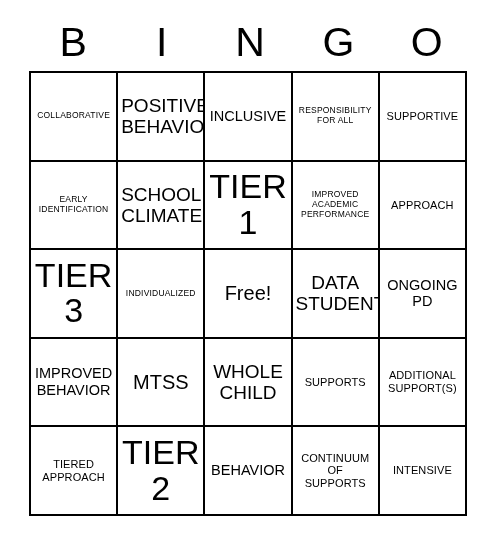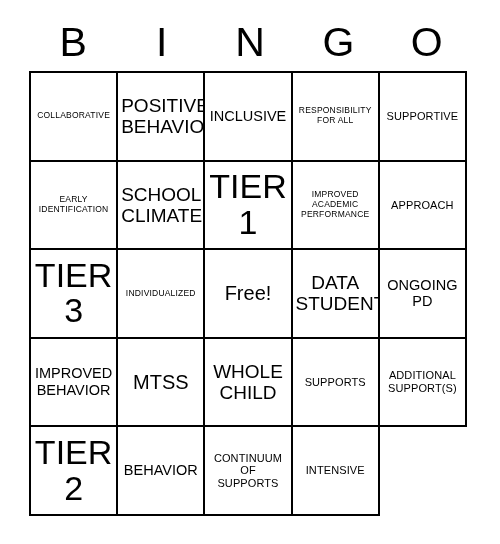--- a/index.html
+++ b/index.html
@@ -169,20 +169,24 @@
         <span class="cell-text">WHOLE
 CHILD</span>
       </div>
       <div class="cell sz-s">
         <span class="cell-text">SUPPORTS</span>
       </div>
       <div class="cell sz-s">
         <span class="cell-text">ADDITIONAL
 SUPPORT(S)</span>
       </div>
+      <div class="cell sz-s">
+        <span class="cell-text">TIERED
+APPROACH</span>
+      </div>
       <div class="cell sz-tier">
         <span class="cell-text">TIER
 2</span>
       </div>
       <div class="cell sz-m">
         <span class="cell-text">BEHAVIOR</span>
       </div>
       <div class="cell sz-s">
         <span class="cell-text">CONTINUUM
 OF

